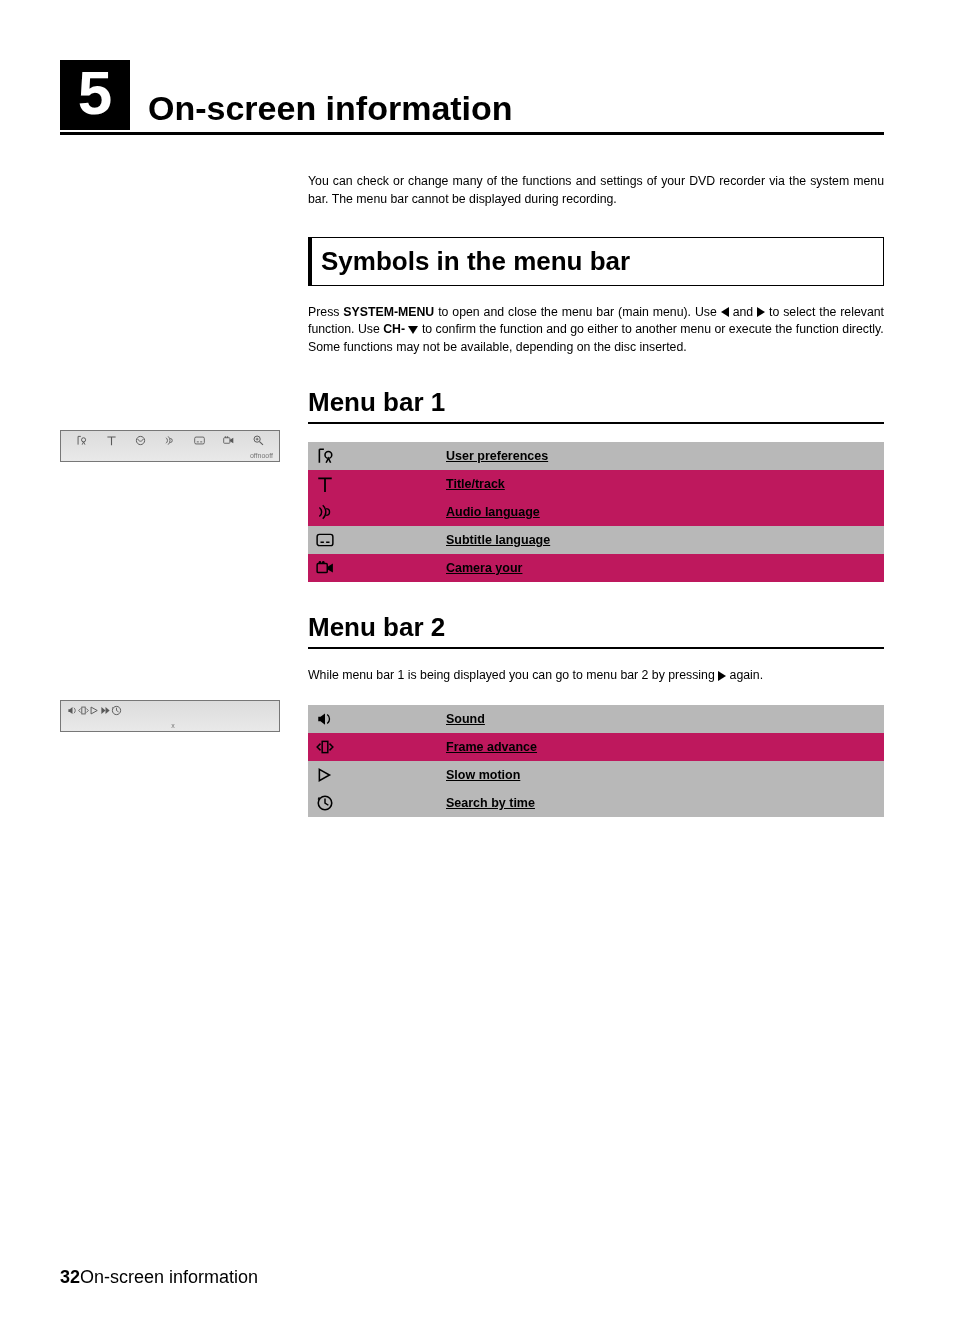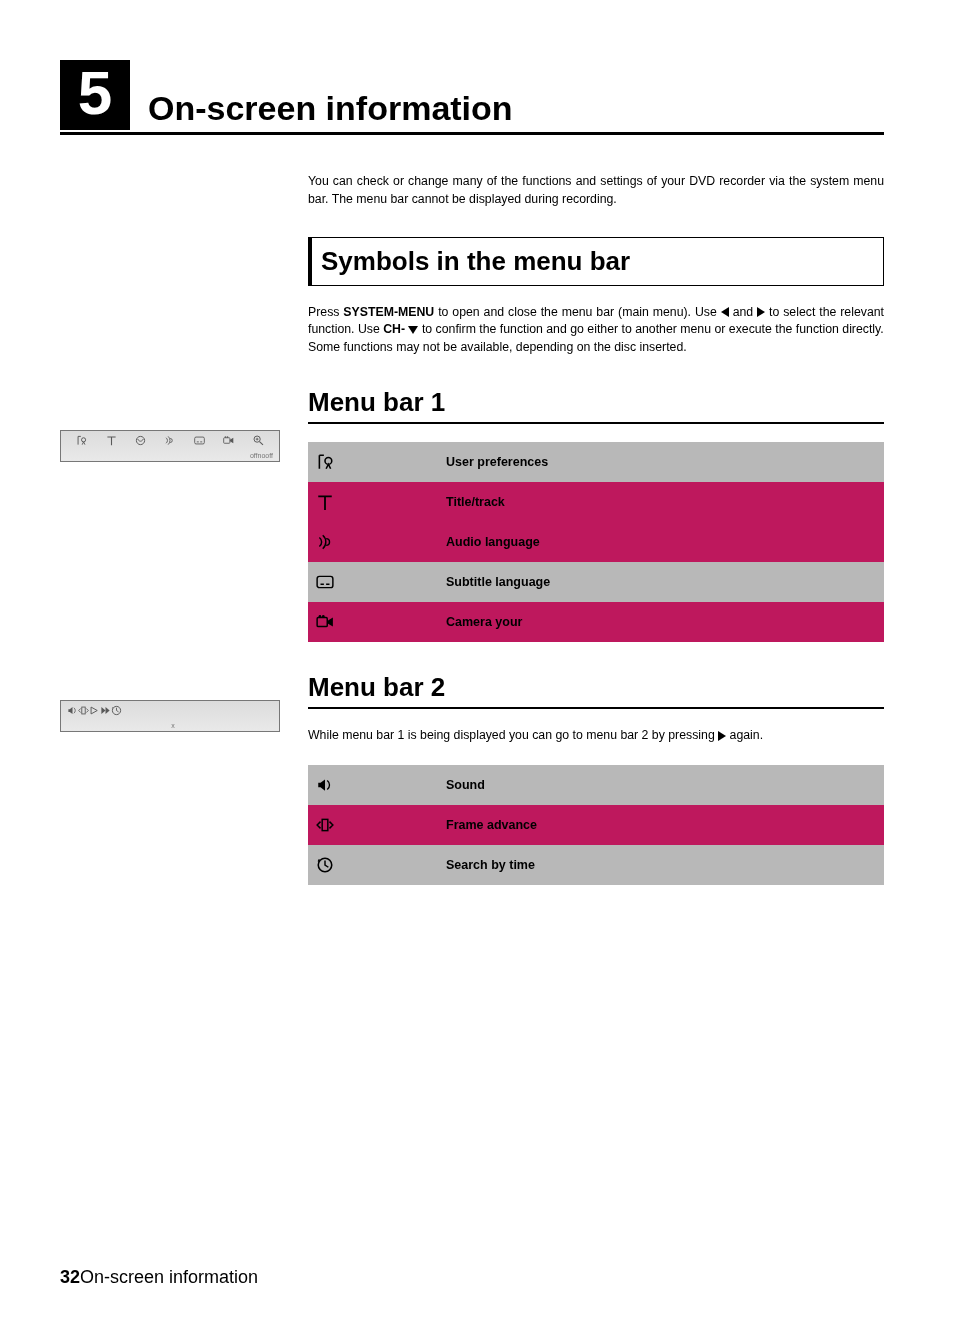--- a/index.html
+++ b/index.html
@@ -78,23 +78,24 @@
     padding-bottom: 4px;
     margin-top: 30px;
     margin-bottom: 18px;
   }
   .table {
     width: 100%;
     border-collapse: collapse;
     font-size: 12.5px;
   }
   .table td {
-    padding: 11px 8px;
+    padding: 5px 8px;
     vertical-align: middle;
     height: 27px;
+    text-decoration: underline;
   }
   .table tr.odd { background: #b8b8b8; }
   .table tr.even { background: #be185d; }
   .table td.icon-cell { width: 130px; }
   .table td.label-cell { font-weight: bold; }
   .bold { font-weight: bold; }
   .tri {
     display: inline-block;
     width: 0; height: 0;
     vertical-align: middle;
@@ -331,20 +332,26 @@
         <td class="label-cell">Sound</td>
       </tr>
       <tr class="even">
         <td class="icon-cell"><span><svg class="icon-svg" viewBox="0 0 16 16">
                   <use href="#ic-frame"></use>
                 </svg></span></td>
         <td class="label-cell">Frame advance</td>
       </tr>
       <tr class="odd">
         <td class="icon-cell"><span><svg class="icon-svg" viewBox="0 0 16 16">
+                  <use href="#ic-slow"></use>
+                </svg></span></td>
+        <td class="label-cell">Slow motion</td>
+      </tr>
+      <tr class="odd">
+        <td class="icon-cell"><span><svg class="icon-svg" viewBox="0 0 16 16">
                   <use href="#ic-time"></use>
                 </svg></span></td>
         <td class="label-cell">Search by time</td>
       </tr>
     </tbody>
       </table>
 
   </div>
 
   <div class="footer">

